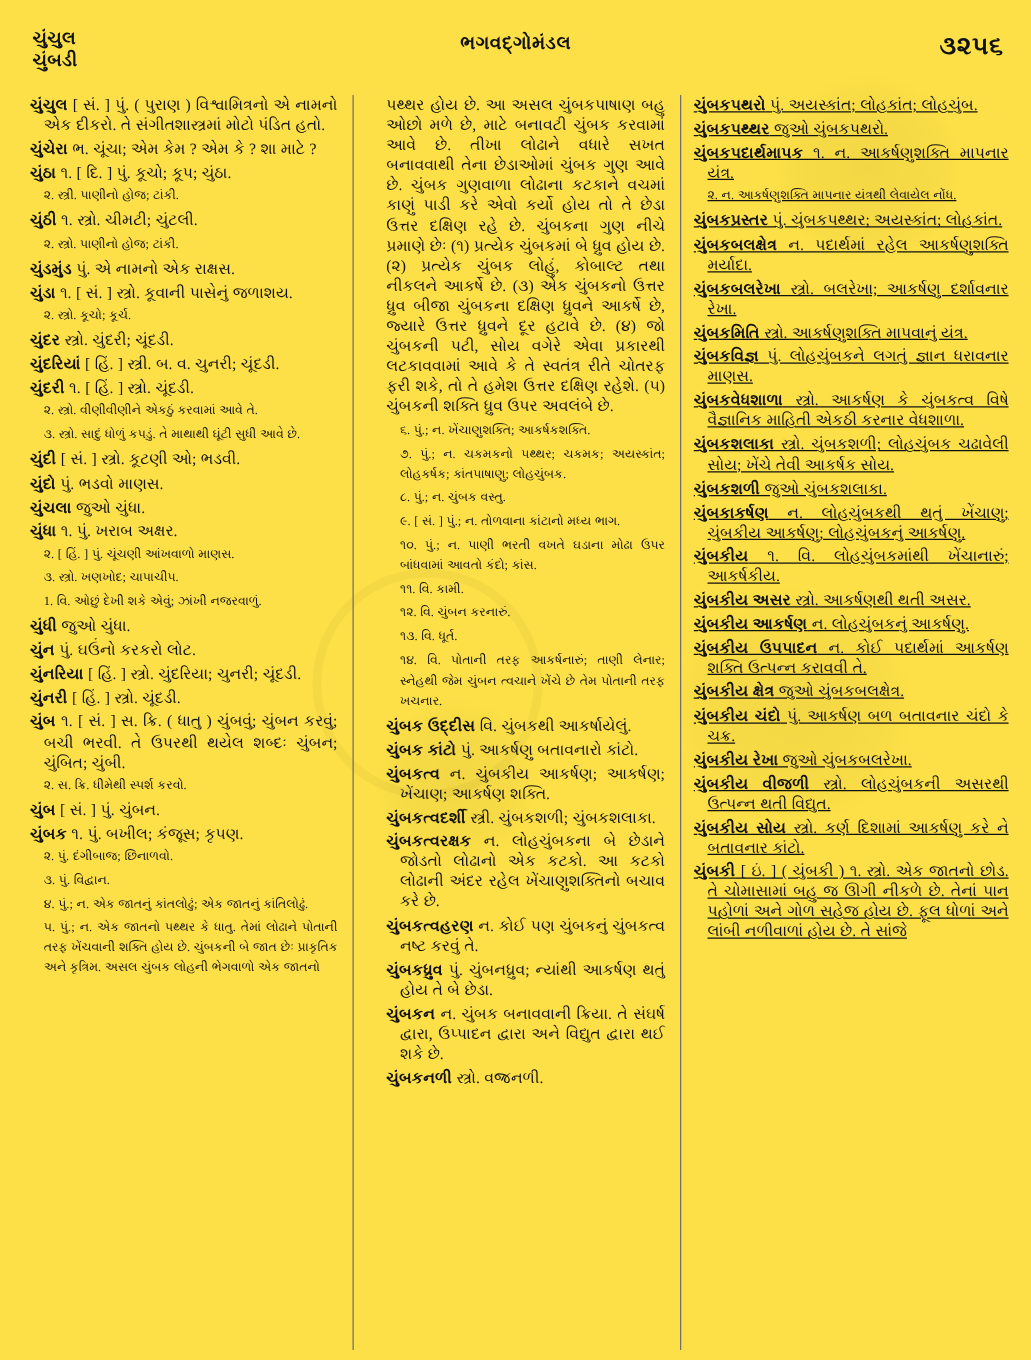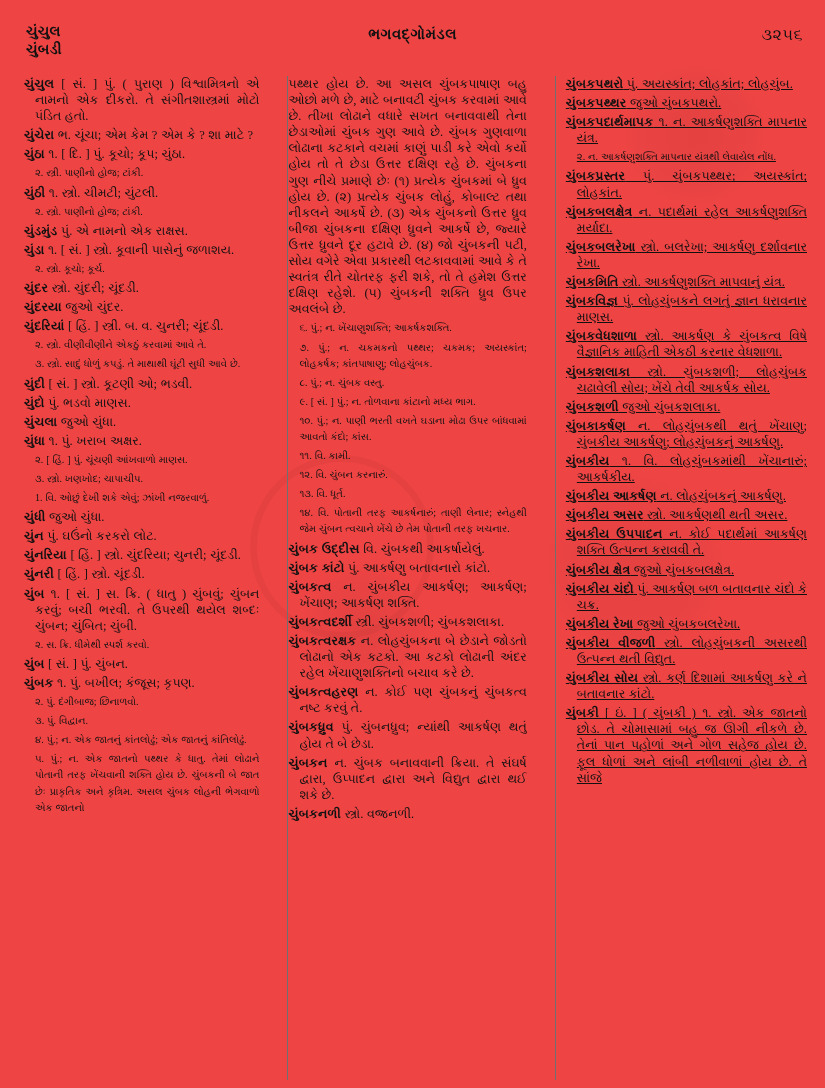--- a/index.html
+++ b/index.html
@@ -8,21 +8,21 @@
     background: #ffffff;
   }
   body {
     font-family: "Liberation Serif", "DejaVu Serif", serif;
     color: #111111;
   }
   .page {
     position: relative;
     width: 825px;
     height: 1088px;
-    background: #ef4444;
+    background: #fde047;
     overflow: hidden;
     box-sizing: border-box;
   }
   
   .scan-blotch {
     position: absolute;
     border-radius: 50%;
     background: radial-gradient(circle, rgba(0,0,0,0.045) 0%, rgba(0,0,0,0.018) 55%, rgba(0,0,0,0) 72%);
     pointer-events: none;
   }
@@ -57,41 +57,41 @@
     top: 4px;
     text-align: center;
     font-weight: bold;
     font-size: 15px;
     letter-spacing: .4px;
   }
   .hdr-right {
     position: absolute;
     right: 0;
     top: 4px;
-    font-weight: normal;
-    font-size: 16px;
+    font-weight: bold;
+    font-size: 20px;
     letter-spacing: .5px;
   }
 
   .columns {
     position: absolute;
     left: 24px;
     right: 18px;
     top: 76px;
     bottom: 8px;
     display: flex;
-    gap: 16px;
+    gap: 0;
     justify-content: space-between;
   }
   .col {
     box-sizing: border-box;
     overflow: hidden;
   }
   .col-1 { width: 258px; padding-right: 12px; }
-  .col-2 { width: 262px; padding-left: 0; padding-right: 12px; border-left: 1px solid #6f6f6f; }
+  .col-2 { width: 262px; padding-left: 26px; padding-right: 12px; border-left: 1px solid #6f6f6f; }
   .col-3 { width: 263px; padding-left: 10px; border-left: 1px solid #6f6f6f; text-decoration: underline; }
 
   .entry {
     font-size: 12.6px;
     line-height: 16.1px;
     margin-bottom: 3.0px;
     text-align: justify;
     text-justify: inter-word;
     word-spacing: .4px;
     -webkit-hyphens: none;
@@ -146,22 +146,22 @@
         <div class="entry"><span class="hw">ચુંચુલ</span><span> [ સં. ] પું. ( પુરાણ ) વિશ્વામિત્રનો એ નામનો એક દીકરો. તે સંગીતશાસ્ત્રમાં મોટો પંડિત હતો.</span></div>
         <div class="entry"><span class="hw">ચુંચેરા</span><span> ભ. ચૂંચા; એમ કેમ ? એમ કે ? શા માટે ?</span></div>
         <div class="entry"><span class="hw">ચુંઠા</span><span> ૧. [ દિ. ] પું. કૂચો; કૂપ; ચુંઠા.</span></div>
         <div class="sense">૨. સ્ત્રી. પાણીનો હોજ; ટાંકી.</div>
         <div class="entry"><span class="hw">ચુંઠી</span><span> ૧. સ્ત્રો. ચીમટી; ચુંટલી.</span></div>
         <div class="sense">૨. સ્ત્રો. પાણીનો હોજ; ટાંકી.</div>
         <div class="entry"><span class="hw">ચુંડમુંડ</span><span> પું. એ નામનો એક રાક્ષસ.</span></div>
         <div class="entry"><span class="hw">ચુંડા</span><span> ૧. [ સં. ] સ્ત્રો. કૂવાની પાસેનું જળાશય.</span></div>
         <div class="sense">૨. સ્ત્રો. કૂચો; કૂર્ચ.</div>
         <div class="entry"><span class="hw">ચુંદર</span><span> સ્ત્રો. ચુંદરી; ચૂંદડી.</span></div>
-        <div class="entry"><span class="hw">ચુંદરયા</span><span> જુઓ ચુંદર.</span></div>
         <div class="entry"><span class="hw">ચુંદરિયાં</span><span> [ હિં. ] સ્ત્રી. બ. વ. ચુનરી; ચૂંદડી.</span></div>
+        <div class="entry"><span class="hw">ચુંદરી</span><span> ૧. [ હિં. ] સ્ત્રો. ચૂંદડી.</span></div>
         <div class="sense">૨. સ્ત્રો. વીણીવીણીને એકઠું કરવામાં આવે તે.</div>
         <div class="sense">૩. સ્ત્રો. સાદું ધોળું કપડું. તે માથાથી ઘૂંટી સુધી આવે છે.</div>
         <div class="entry"><span class="hw">ચુંદી</span><span> [ સં. ] સ્ત્રો. કૂટણી ઓ; ભડવી.</span></div>
         <div class="entry"><span class="hw">ચુંદો</span><span> પું. ભડવો માણસ.</span></div>
         <div class="entry"><span class="hw">ચુંચલા</span><span> જુઓ ચુંધા.</span></div>
         <div class="entry"><span class="hw">ચુંધા</span><span> ૧. પું. ખરાબ અક્ષર.</span></div>
         <div class="sense">૨. [ હિં. ] પું. ચૂંચણી આંખવાળો માણસ.</div>
         <div class="sense">૩. સ્ત્રો. ખણખોદ; ચાપાચીપ.</div>
         <div class="sense">1. વિ. ઓછું દેખી શકે એવું; ઝાંખી નજરવાળું.</div>
         <div class="entry"><span class="hw">ચુંધી</span><span> જુઓ ચુંધા.</span></div>
@@ -206,22 +206,22 @@
         <div class="entry"><span class="hw">ચુંબકપ્રસ્તર</span><span> પું. ચુંબકપથ્થર;   અયસ્કાંત; લોહકાંત.</span></div>
         <div class="entry"><span class="hw">ચુંબકબલક્ષેત્ર</span><span> ન. પદાર્થમાં રહેલ આકર્ષણુશક્તિ મર્યાદા.</span></div>
         <div class="entry"><span class="hw">ચુંબકબલરેખા</span><span> સ્ત્રો. બલરેખા; આકર્ષણુ દર્શાવનાર રેખા.</span></div>
         <div class="entry"><span class="hw">ચુંબકમિતિ</span><span> સ્ત્રો. આકર્ષણુશક્તિ માપવાનું યંત્ર.</span></div>
         <div class="entry"><span class="hw">ચુંબકવિજ્ઞ</span><span> પું. લોહચુંબકને લગતું જ્ઞાન ધરાવનાર માણસ.</span></div>
         <div class="entry"><span class="hw">ચુંબકવેધશાળા</span><span> સ્ત્રો. આકર્ષણ કે ચુંબકત્વ વિષે વૈજ્ઞાનિક માહિતી એકઠી કરનાર વેધશાળા.</span></div>
         <div class="entry"><span class="hw">ચુંબકશલાકા</span><span> સ્ત્રો.   ચુંબકશળી;   લોહચુંબક ચઢાવેલી સોય; ખેંચે તેવી આકર્ષક સોય.</span></div>
         <div class="entry"><span class="hw">ચુંબકશળી</span><span> જુઓ ચુંબકશલાકા.</span></div>
         <div class="entry"><span class="hw">ચુંબકાકર્ષણ</span><span> ન. લોહચુંબકથી થતું ખેંચાણુ; ચુંબકીય આકર્ષણુ; લોહચુંબકનું આકર્ષણુ.</span></div>
         <div class="entry"><span class="hw">ચુંબકીય</span><span> ૧. વિ. લોહચુંબકમાંથી ખેંચાનારું; આકર્ષકીય.</span></div>
+        <div class="entry"><span class="hw">ચુંબકીય અસર</span><span> સ્ત્રો. આકર્ષણથી થતી અસર.</span></div>
         <div class="entry"><span class="hw">ચુંબકીય આકર્ષણ</span><span> ન. લોહચુંબકનું આકર્ષણુ.</span></div>
-        <div class="entry"><span class="hw">ચુંબકીય અસર</span><span> સ્ત્રો. આકર્ષણથી થતી અસર.</span></div>
         <div class="entry"><span class="hw">ચુંબકીય ઉપપાદન</span><span> ન. કોઈ પદાર્થમાં આકર્ષણ શક્તિ ઉત્પન્ન કરાવવી તે.</span></div>
         <div class="entry"><span class="hw">ચુંબકીય ક્ષેત્ર</span><span> જુઓ ચુંબકબલક્ષેત્ર.</span></div>
         <div class="entry"><span class="hw">ચુંબકીય ચંદો</span><span> પું. આકર્ષણ બળ બતાવનાર ચંદો કે ચક્ર.</span></div>
         <div class="entry"><span class="hw">ચુંબકીય રેખા</span><span> જુઓ ચુંબકબલરેખા.</span></div>
         <div class="entry"><span class="hw">ચુંબકીય વીજળી</span><span> સ્ત્રો. લોહચુંબકની અસરથી ઉત્પન્ન થતી વિદ્યુત.</span></div>
         <div class="entry"><span class="hw">ચુંબકીય સોય</span><span> સ્ત્રો. કર્ણ દિશામાં આકર્ષણુ કરે ને બતાવનાર કાંટો.</span></div>
         <div class="entry"><span class="hw">ચુંબકી</span><span> [ ઇં. ] ( ચુંબકી ) ૧. સ્ત્રો. એક જાતનો છોડ. તે ચોમાસામાં બહુ જ ઊગી નીકળે છે. તેનાં પાન પહોળાં અને ગોળ સહેજ હોય છે. ફૂલ ધોળાં અને લાંબી નળીવાળાં હોય છે. તે સાંજે</span></div>
       </div>
   </div>
 

